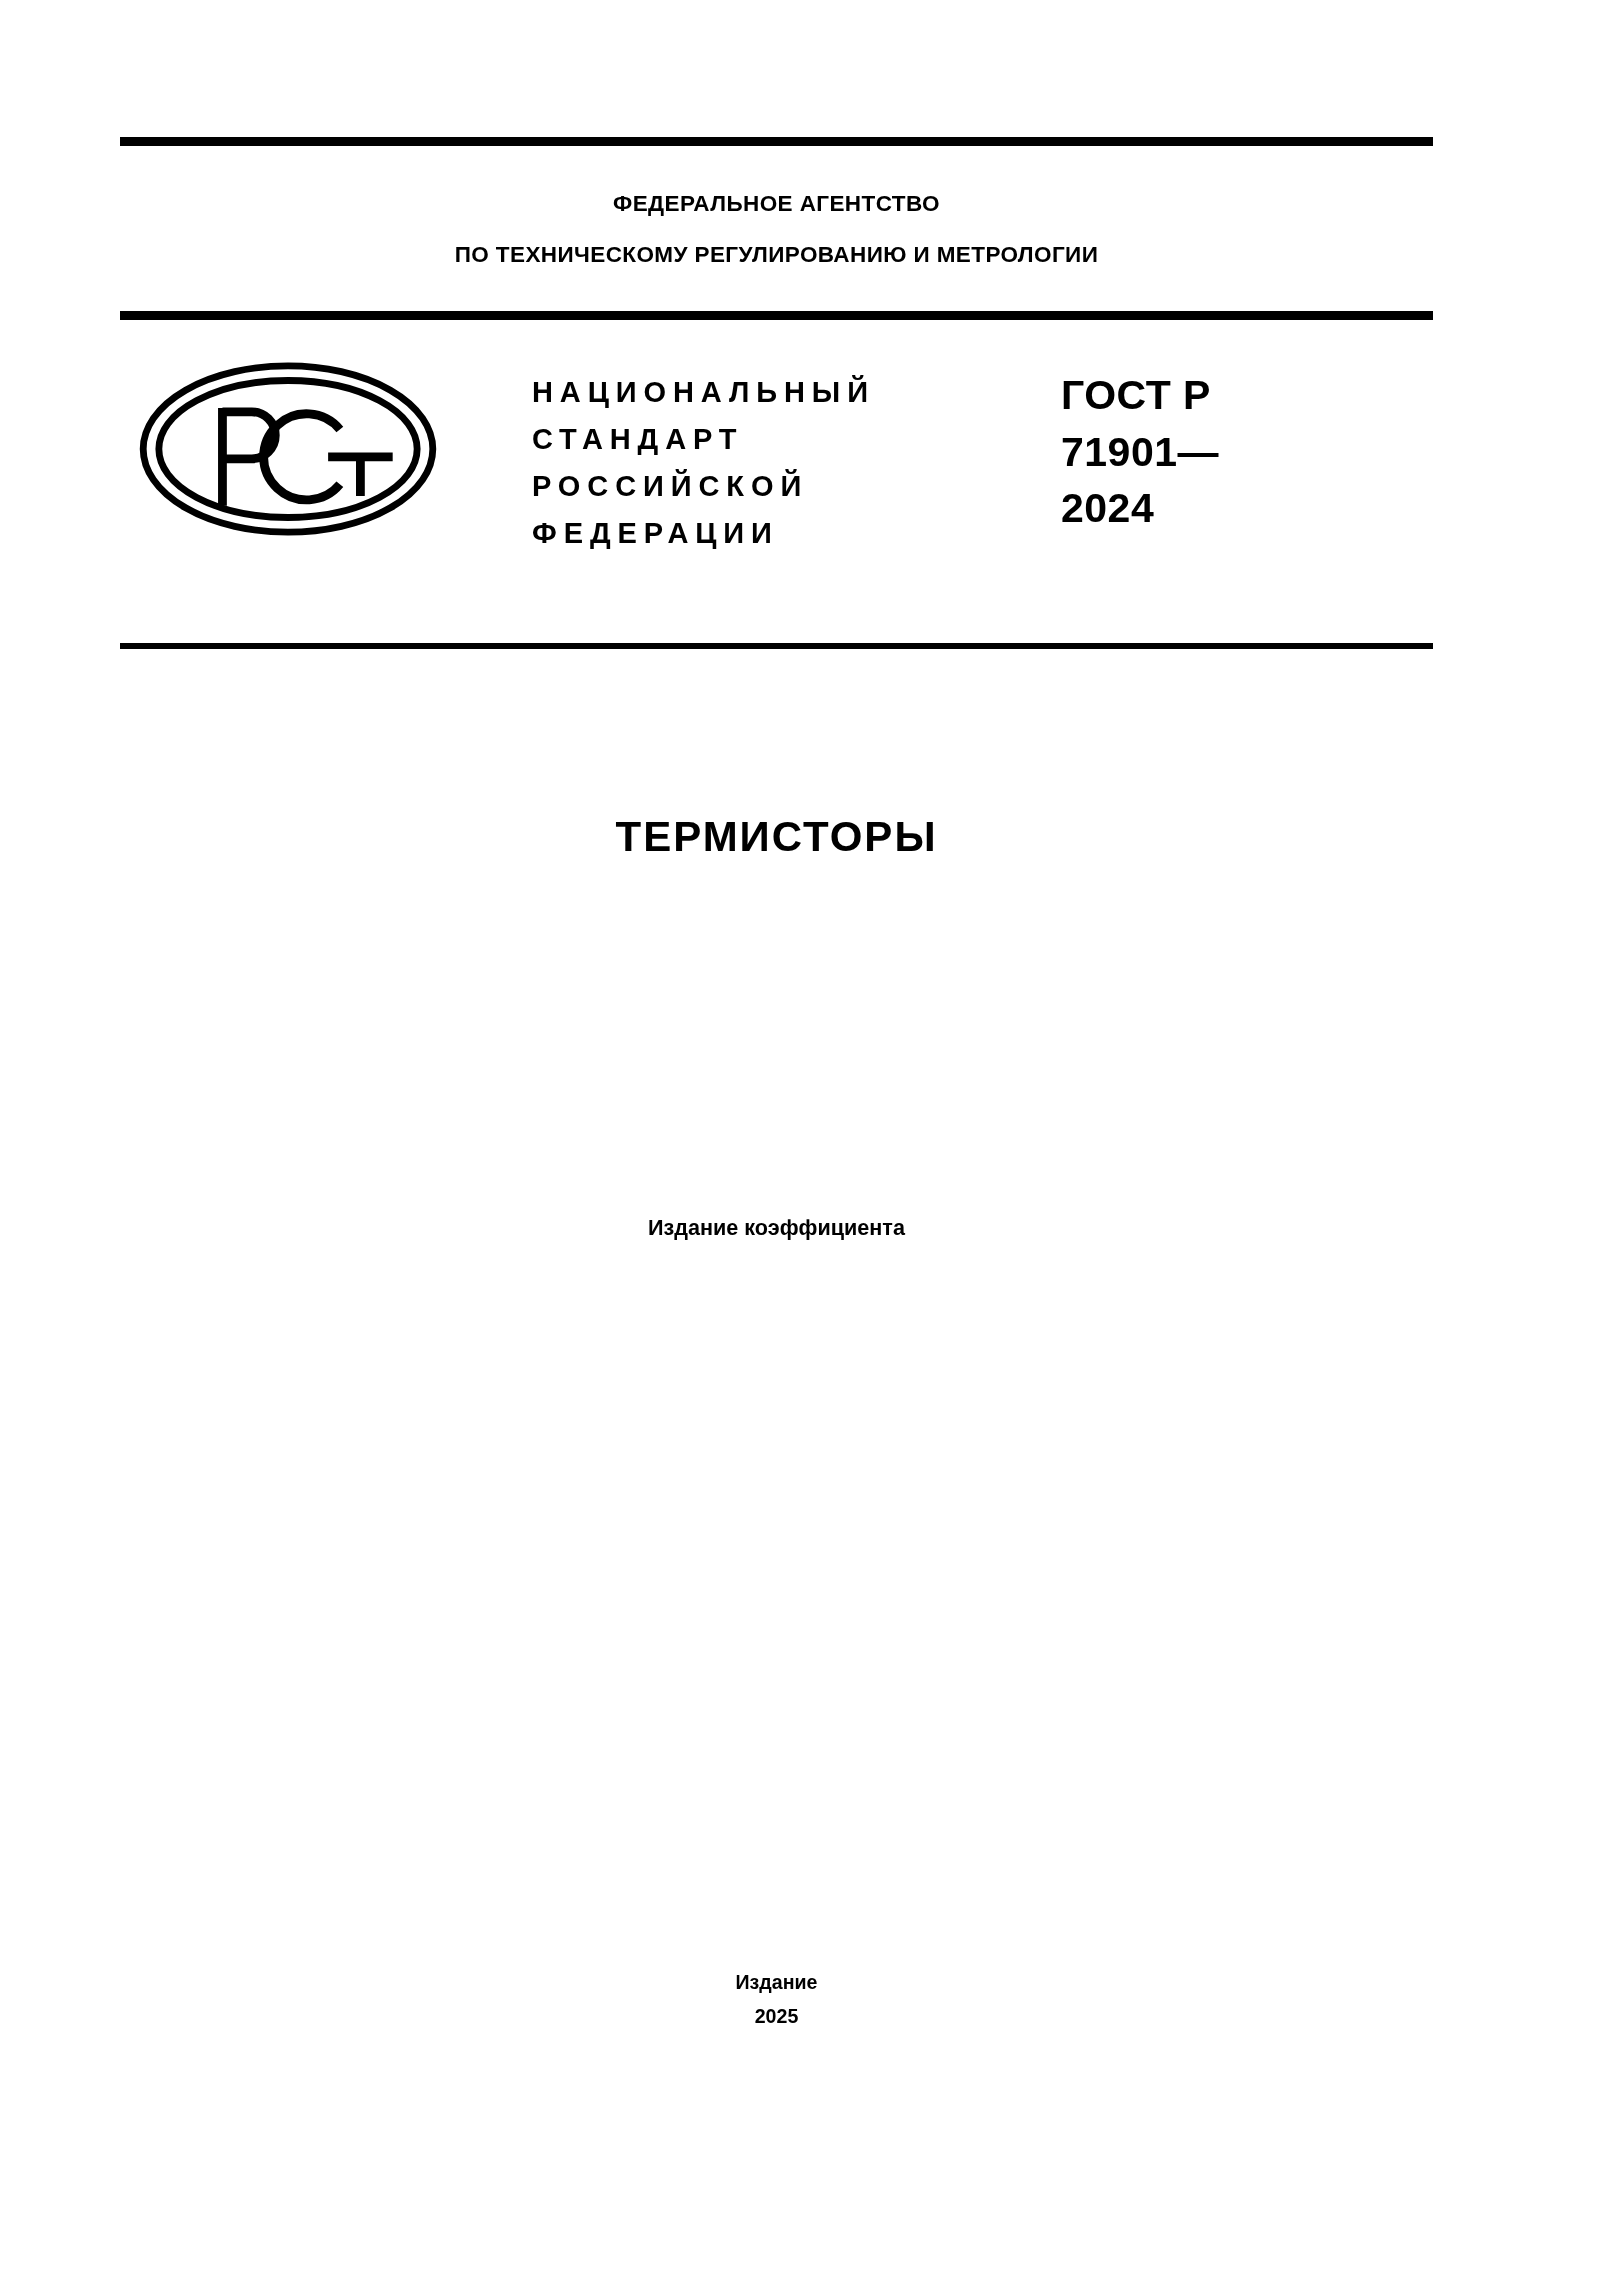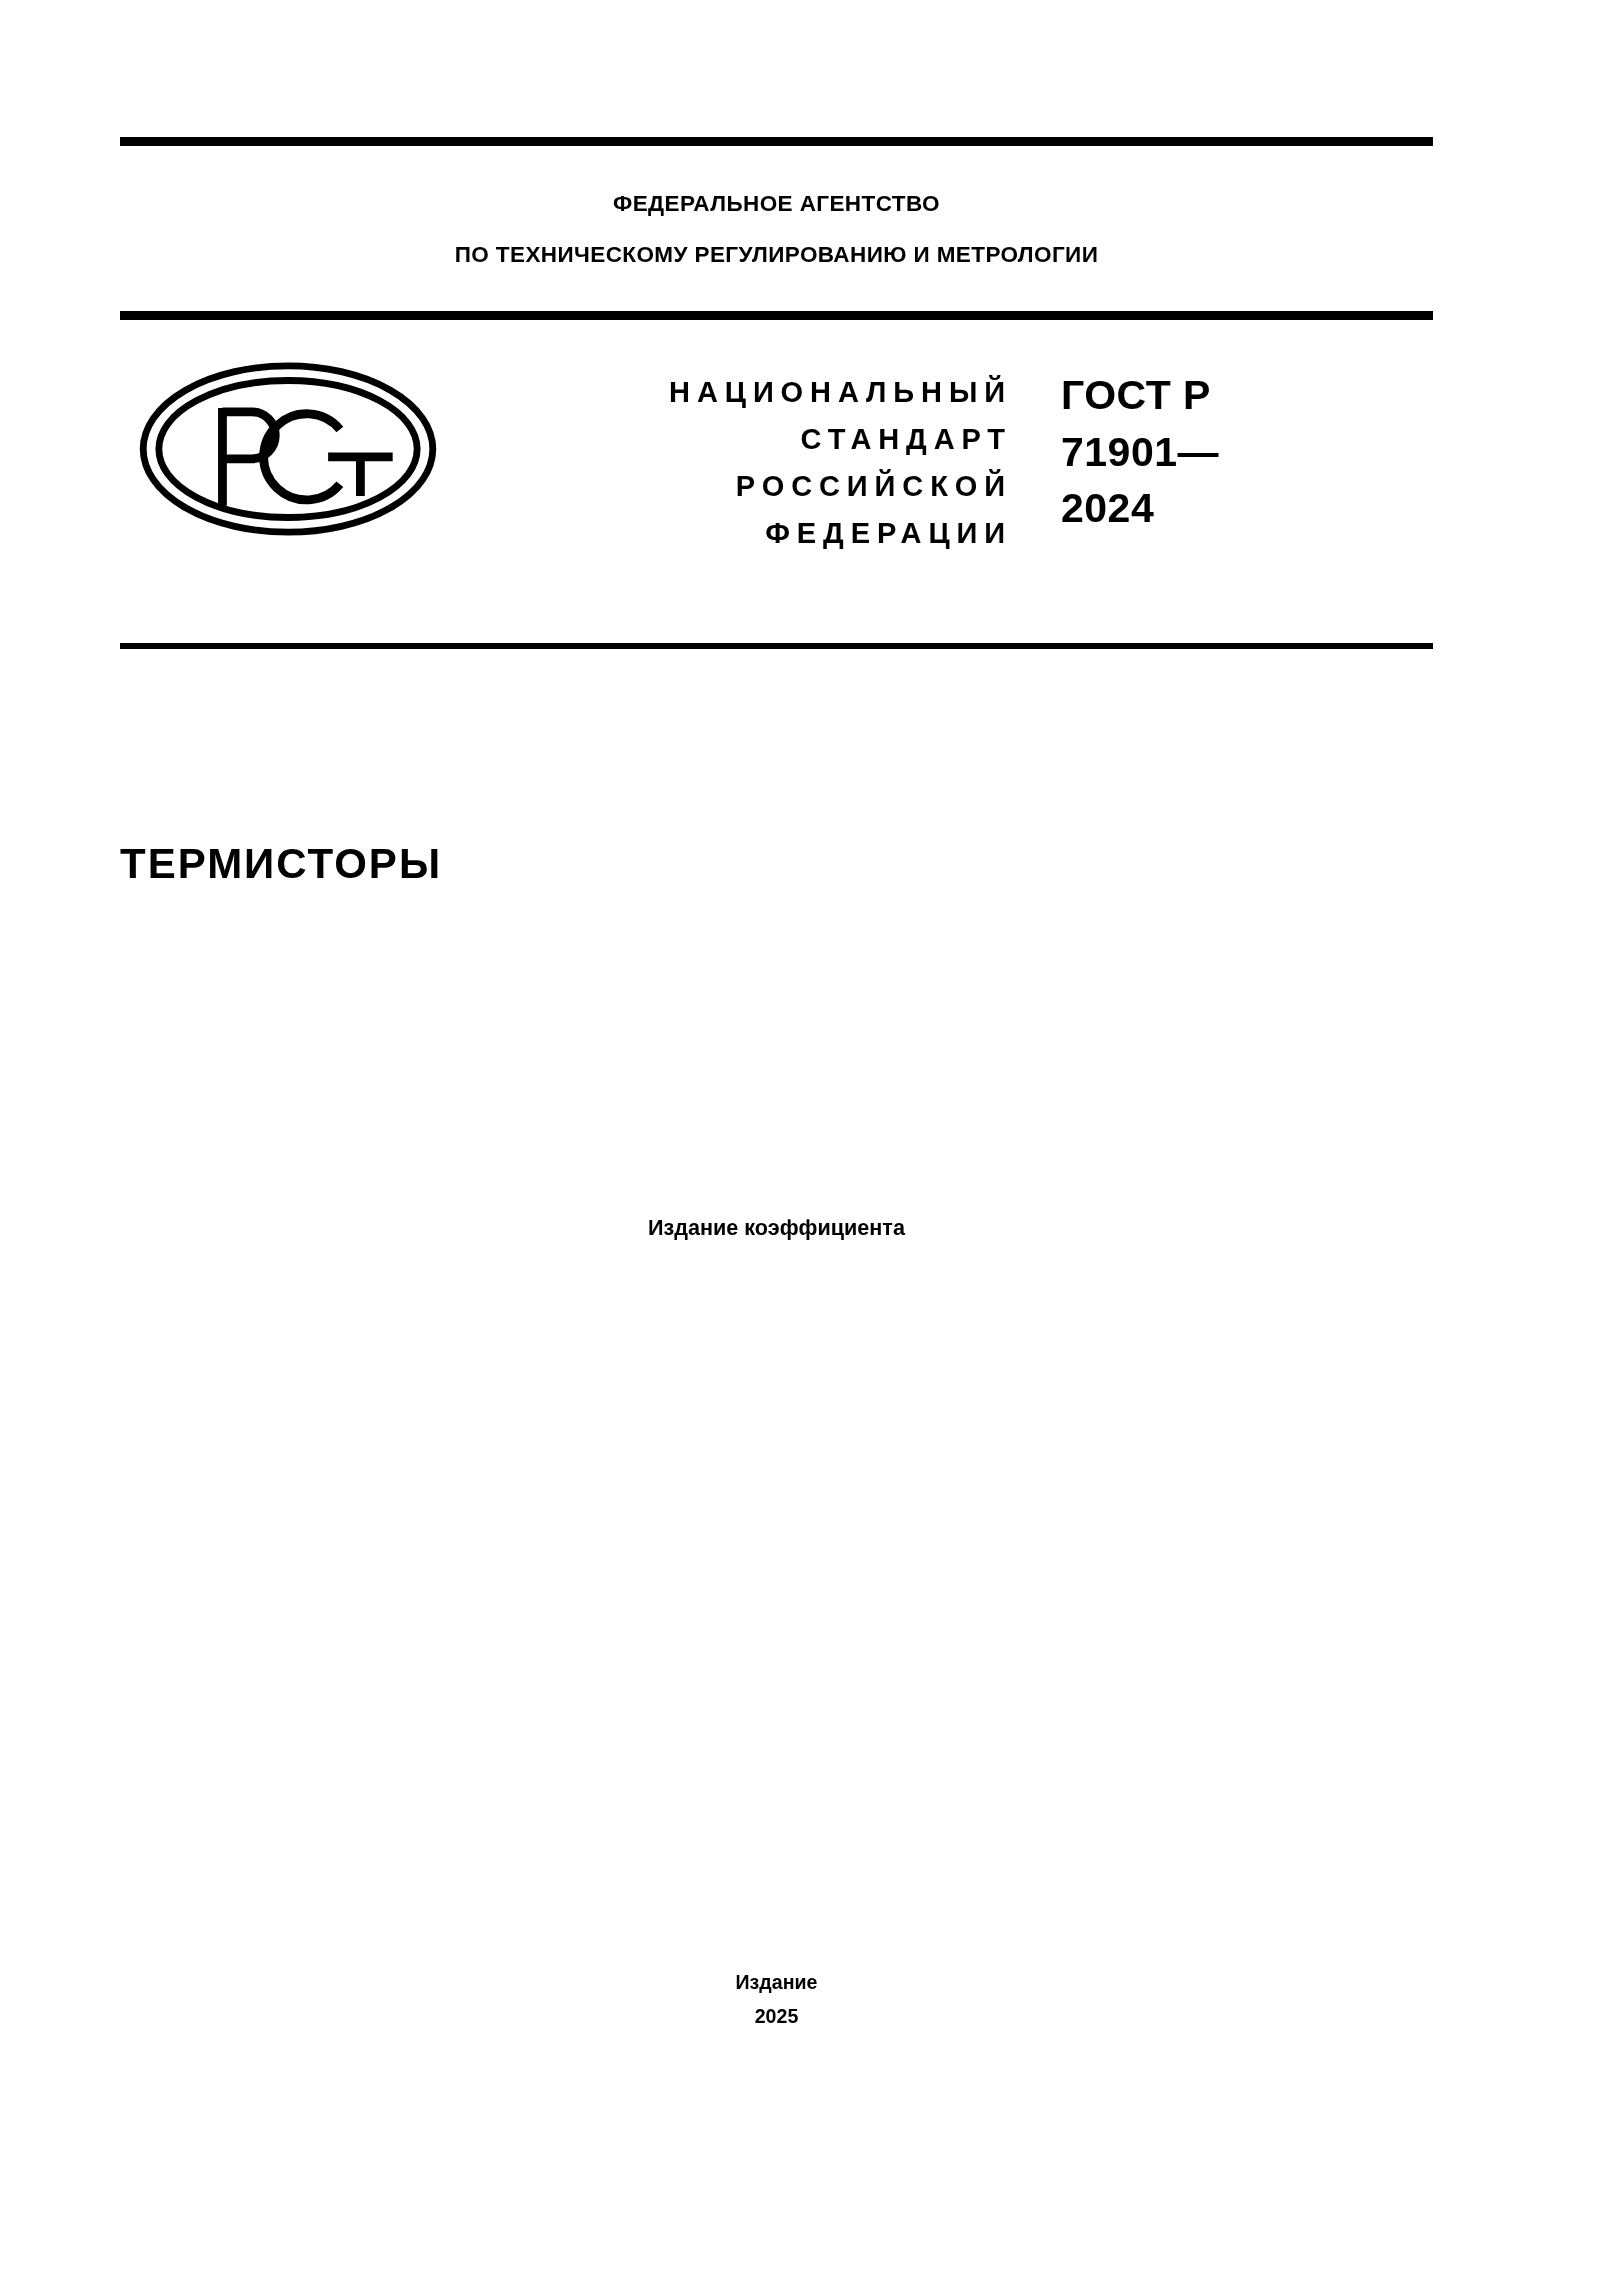--- a/index.html
+++ b/index.html
@@ -57,21 +57,21 @@
     left: 15.7px;
     top: 39px;
     width: 304px;
     height: 181px;
   }
   .std-title {
     position: absolute;
     left: 412px;
     top: 49px;
     width: 480px;
-    text-align: right;
+    text-align: left;
     font-weight: bold;
     font-size: 29px;
     line-height: 1.62;
     letter-spacing: 6.9px;
   }
   .std-number {
     position: absolute;
     left: 941px;
     top: 47px;
     width: 323px;
@@ -79,23 +79,23 @@
     font-size: 41px;
     line-height: 1.38;
     letter-spacing: 0.5px;
   }
   .std-number div { white-space: nowrap; }
 
   
   .doc-title {
     position: absolute;
     left: 120px;
-    top: 840px;
+    top: 813px;
     width: 1313px;
-    text-align: left;
+    text-align: center;
   }
   .doc-title h1 {
     margin: 0;
     font-size: 42px;
     font-weight: bold;
     letter-spacing: 2px;
   }
   .doc-subtitle {
     margin-top: 54px;
     font-size: 33px;

